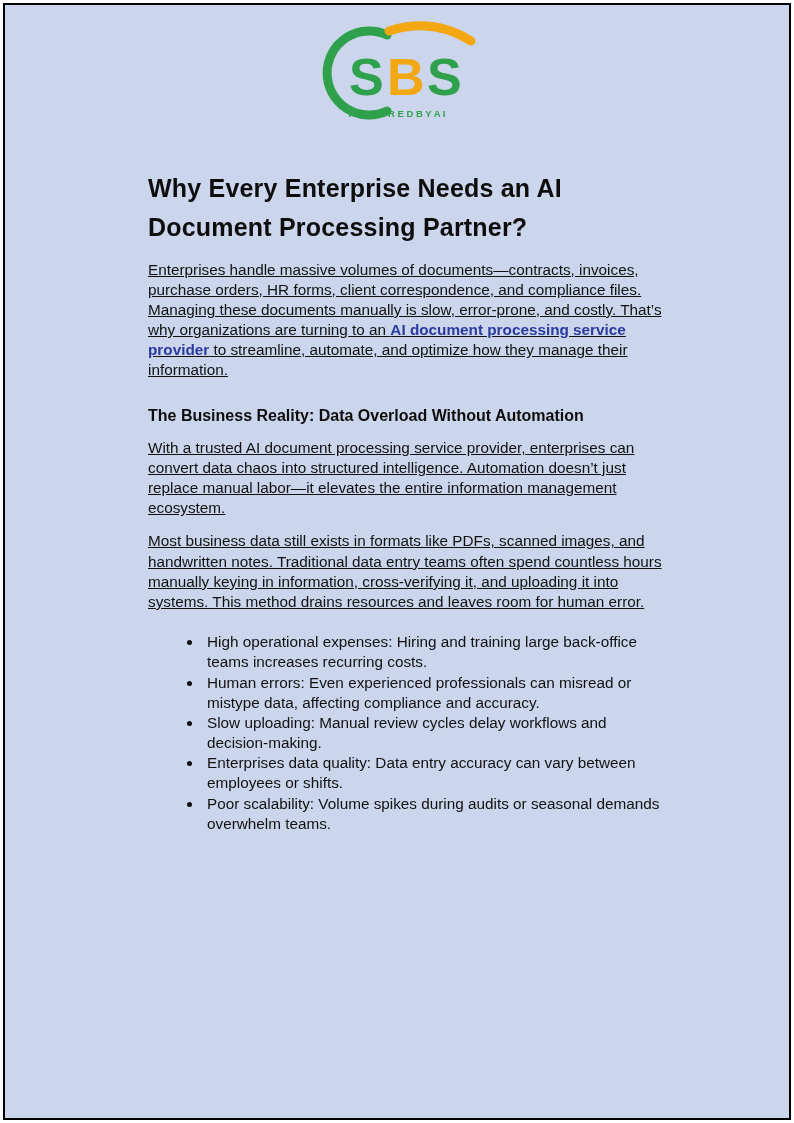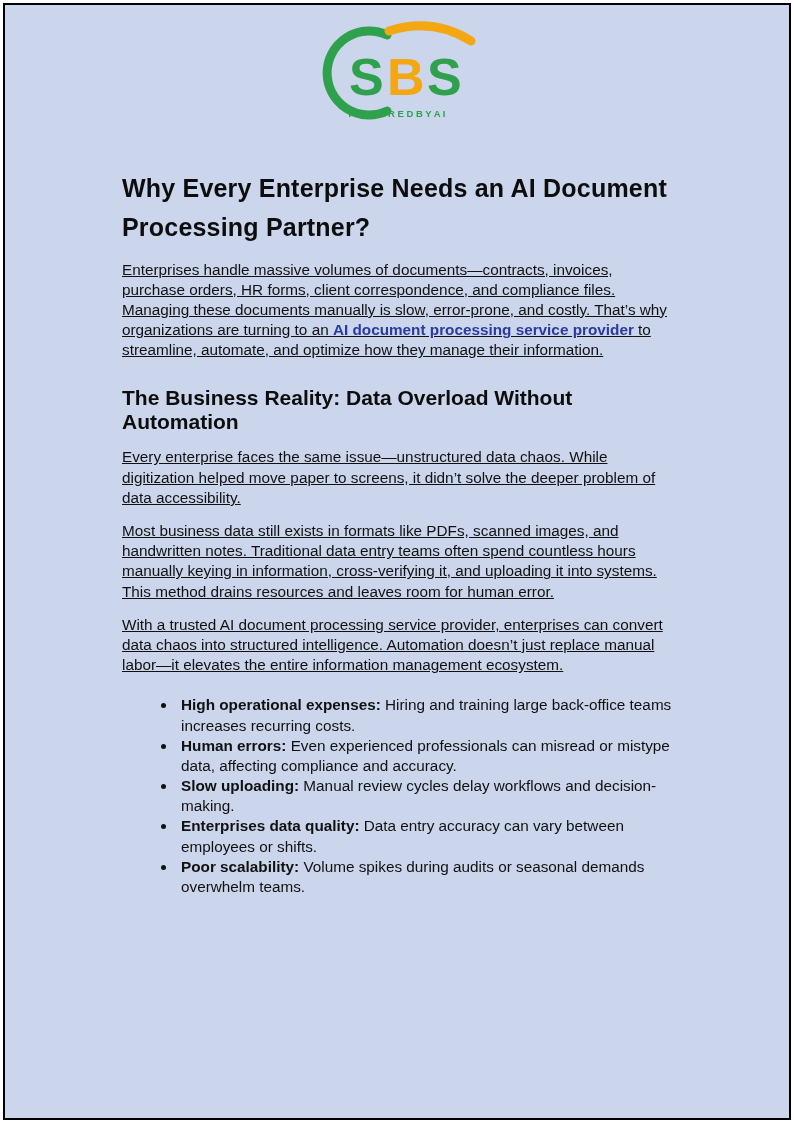--- a/index.html
+++ b/index.html
@@ -12,20 +12,21 @@
   .page {
     position: absolute;
     left: 3px; top: 3px;
     width: 788px; height: 1117px;
     background: #cbd6ec;
     border: 2px solid #000000;
     overflow: hidden;
   }
   .content {
     padding: 0 117px;
+    margin-left: 26px;
   }
   .logo-wrap {
     width: 100%;
     display: flex;
     justify-content: center;
     padding-top: 14px;
   }
   h1.title {
     margin-top: 38px;
     font-size: 25px;
@@ -36,41 +37,41 @@
   }
   p.body-p {
     margin-top: 13px;
     font-size: 15.3px;
     line-height: 1.32;
     color: #111111;
     text-decoration: underline;
   }
   h2.section-h {
     margin-top: 26px;
-    font-size: 21px;
+    font-size: 16px;
     font-weight: bold;
     color: #0d0d0d;
   }
   a.doc-link {
     font-weight: bold;
     text-decoration: none;
     cursor: pointer;
   }
   ul.drawbacks {
     margin-top: 20px;
     padding-left: 55px;
     list-style: disc;
   }
   ul.drawbacks li {
     font-size: 15.3px;
     line-height: 1.32;
     color: #111111;
     padding-left: 4px;
   }
-  ul.drawbacks li b { font-weight: bold; }
+  ul.drawbacks li b { font-weight: normal; }
   .logo-svg { display: block; }
 </style>
 </head>
 <body>
 
 <div class="page">
 
   <div class="logo-wrap">
     <svg class="logo-svg" width="220" height="112" viewBox="0 0 220 112">
 
@@ -86,25 +87,24 @@
 
   <div class="content">
 
     <h1 class="title">Why Every Enterprise Needs an AI Document Processing Partner?</h1>
 
     <p class="body-p"><span>Enterprises handle massive volumes of documents—contracts, invoices, purchase orders, HR forms, client correspondence, and compliance files. Managing these documents manually is slow, error-prone, and costly. That’s why organizations are turning to an </span><a class="doc-link" style="color:#2b3a9e">AI document processing service provider</a><span> to streamline, automate, and optimize how they manage their information.</span></p>
 
 
     <h2 class="section-h">The Business Reality: Data Overload Without Automation</h2>
 
-    <p class="body-p">Every enterprise faces the same issue—unstructured data chaos. While digitization helped move paper to screens, it didn’t solve the deeper problem of data accessibility.</p>
+
+    <p class="body-p">With a trusted AI document processing service provider, enterprises can convert data chaos into structured intelligence. Automation doesn’t just replace manual labor—it elevates the entire information management ecosystem.</p>
 
     <p class="body-p">Most business data still exists in formats like PDFs, scanned images, and handwritten notes. Traditional data entry teams often spend countless hours manually keying in information, cross-verifying it, and uploading it into systems. This method drains resources and leaves room for human error.</p>
-
-    <p class="body-p">With a trusted AI document processing service provider, enterprises can convert data chaos into structured intelligence. Automation doesn’t just replace manual labor—it elevates the entire information management ecosystem.</p>
 
 
 
     <ul class="drawbacks">
       <li><b>High operational expenses:</b><span> Hiring and training large back-office teams increases recurring costs.</span></li>
       <li><b>Human errors:</b><span> Even experienced professionals can misread or mistype data, affecting compliance and accuracy.</span></li>
       <li><b>Slow uploading:</b><span> Manual review cycles delay workflows and decision-making.</span></li>
       <li><b>Enterprises data quality:</b><span> Data entry accuracy can vary between employees or shifts.</span></li>
       <li><b>Poor scalability:</b><span> Volume spikes during audits or seasonal demands overwhelm teams.</span></li>
     </ul>

